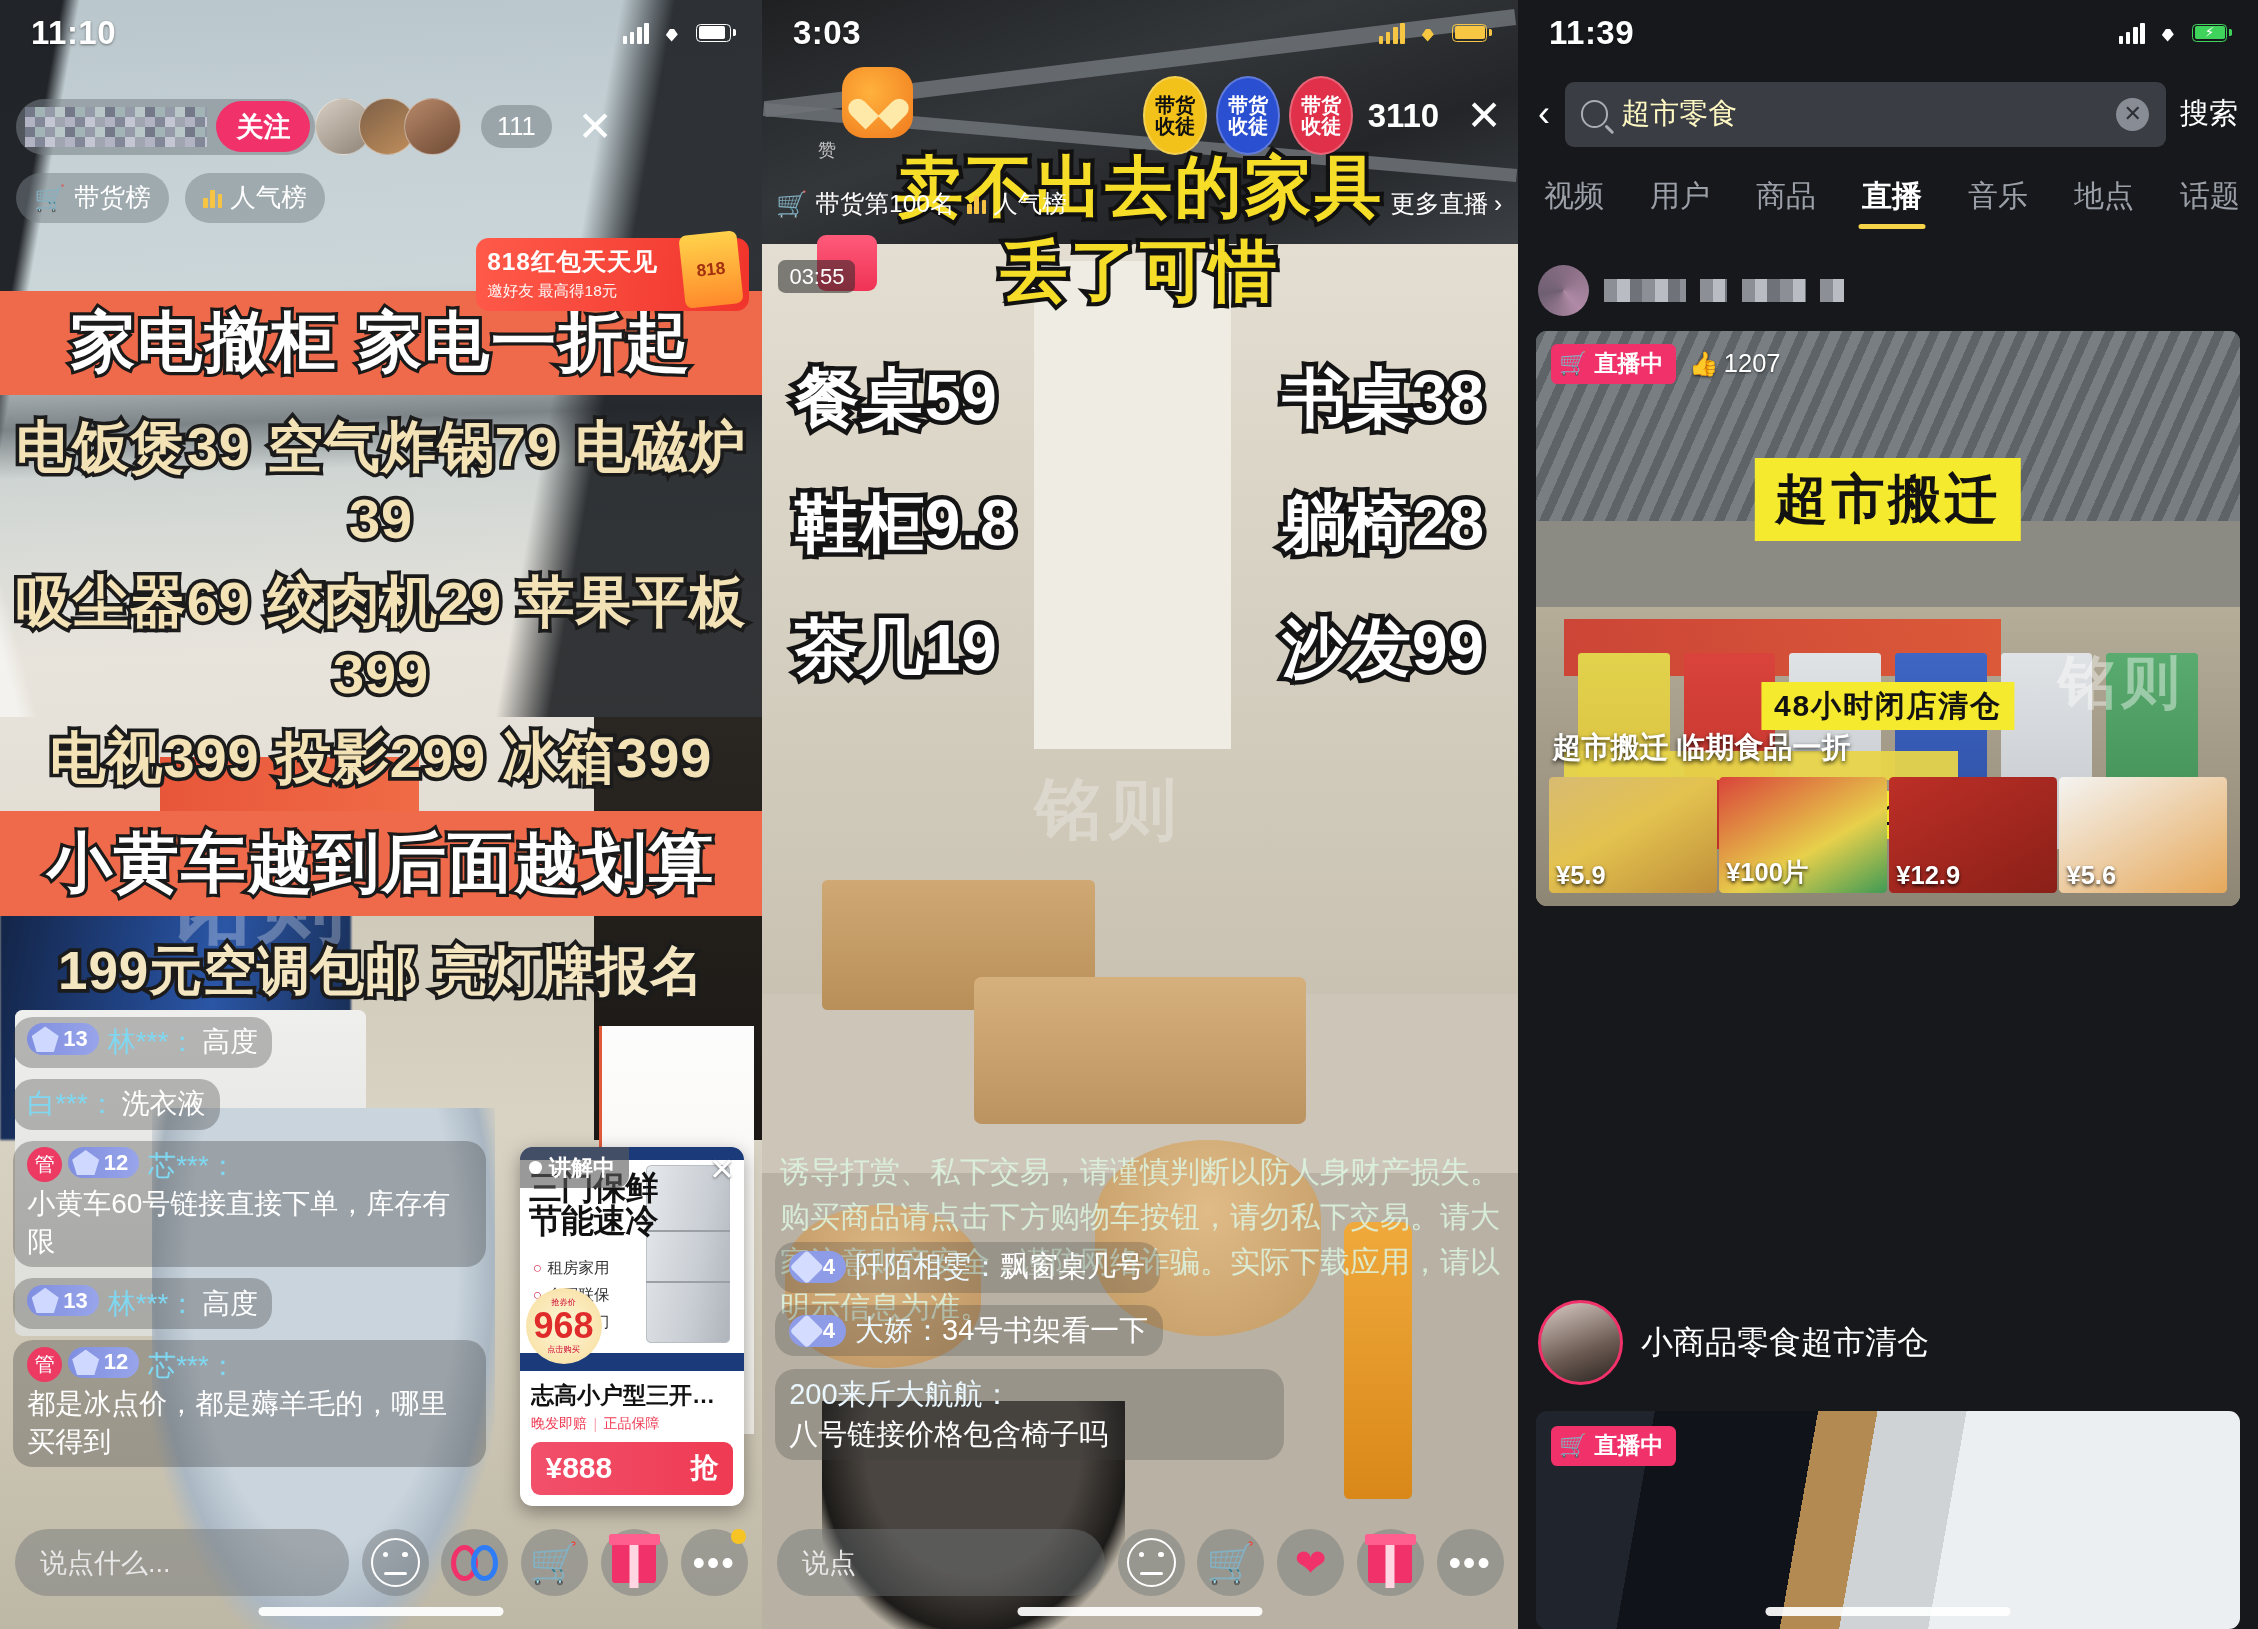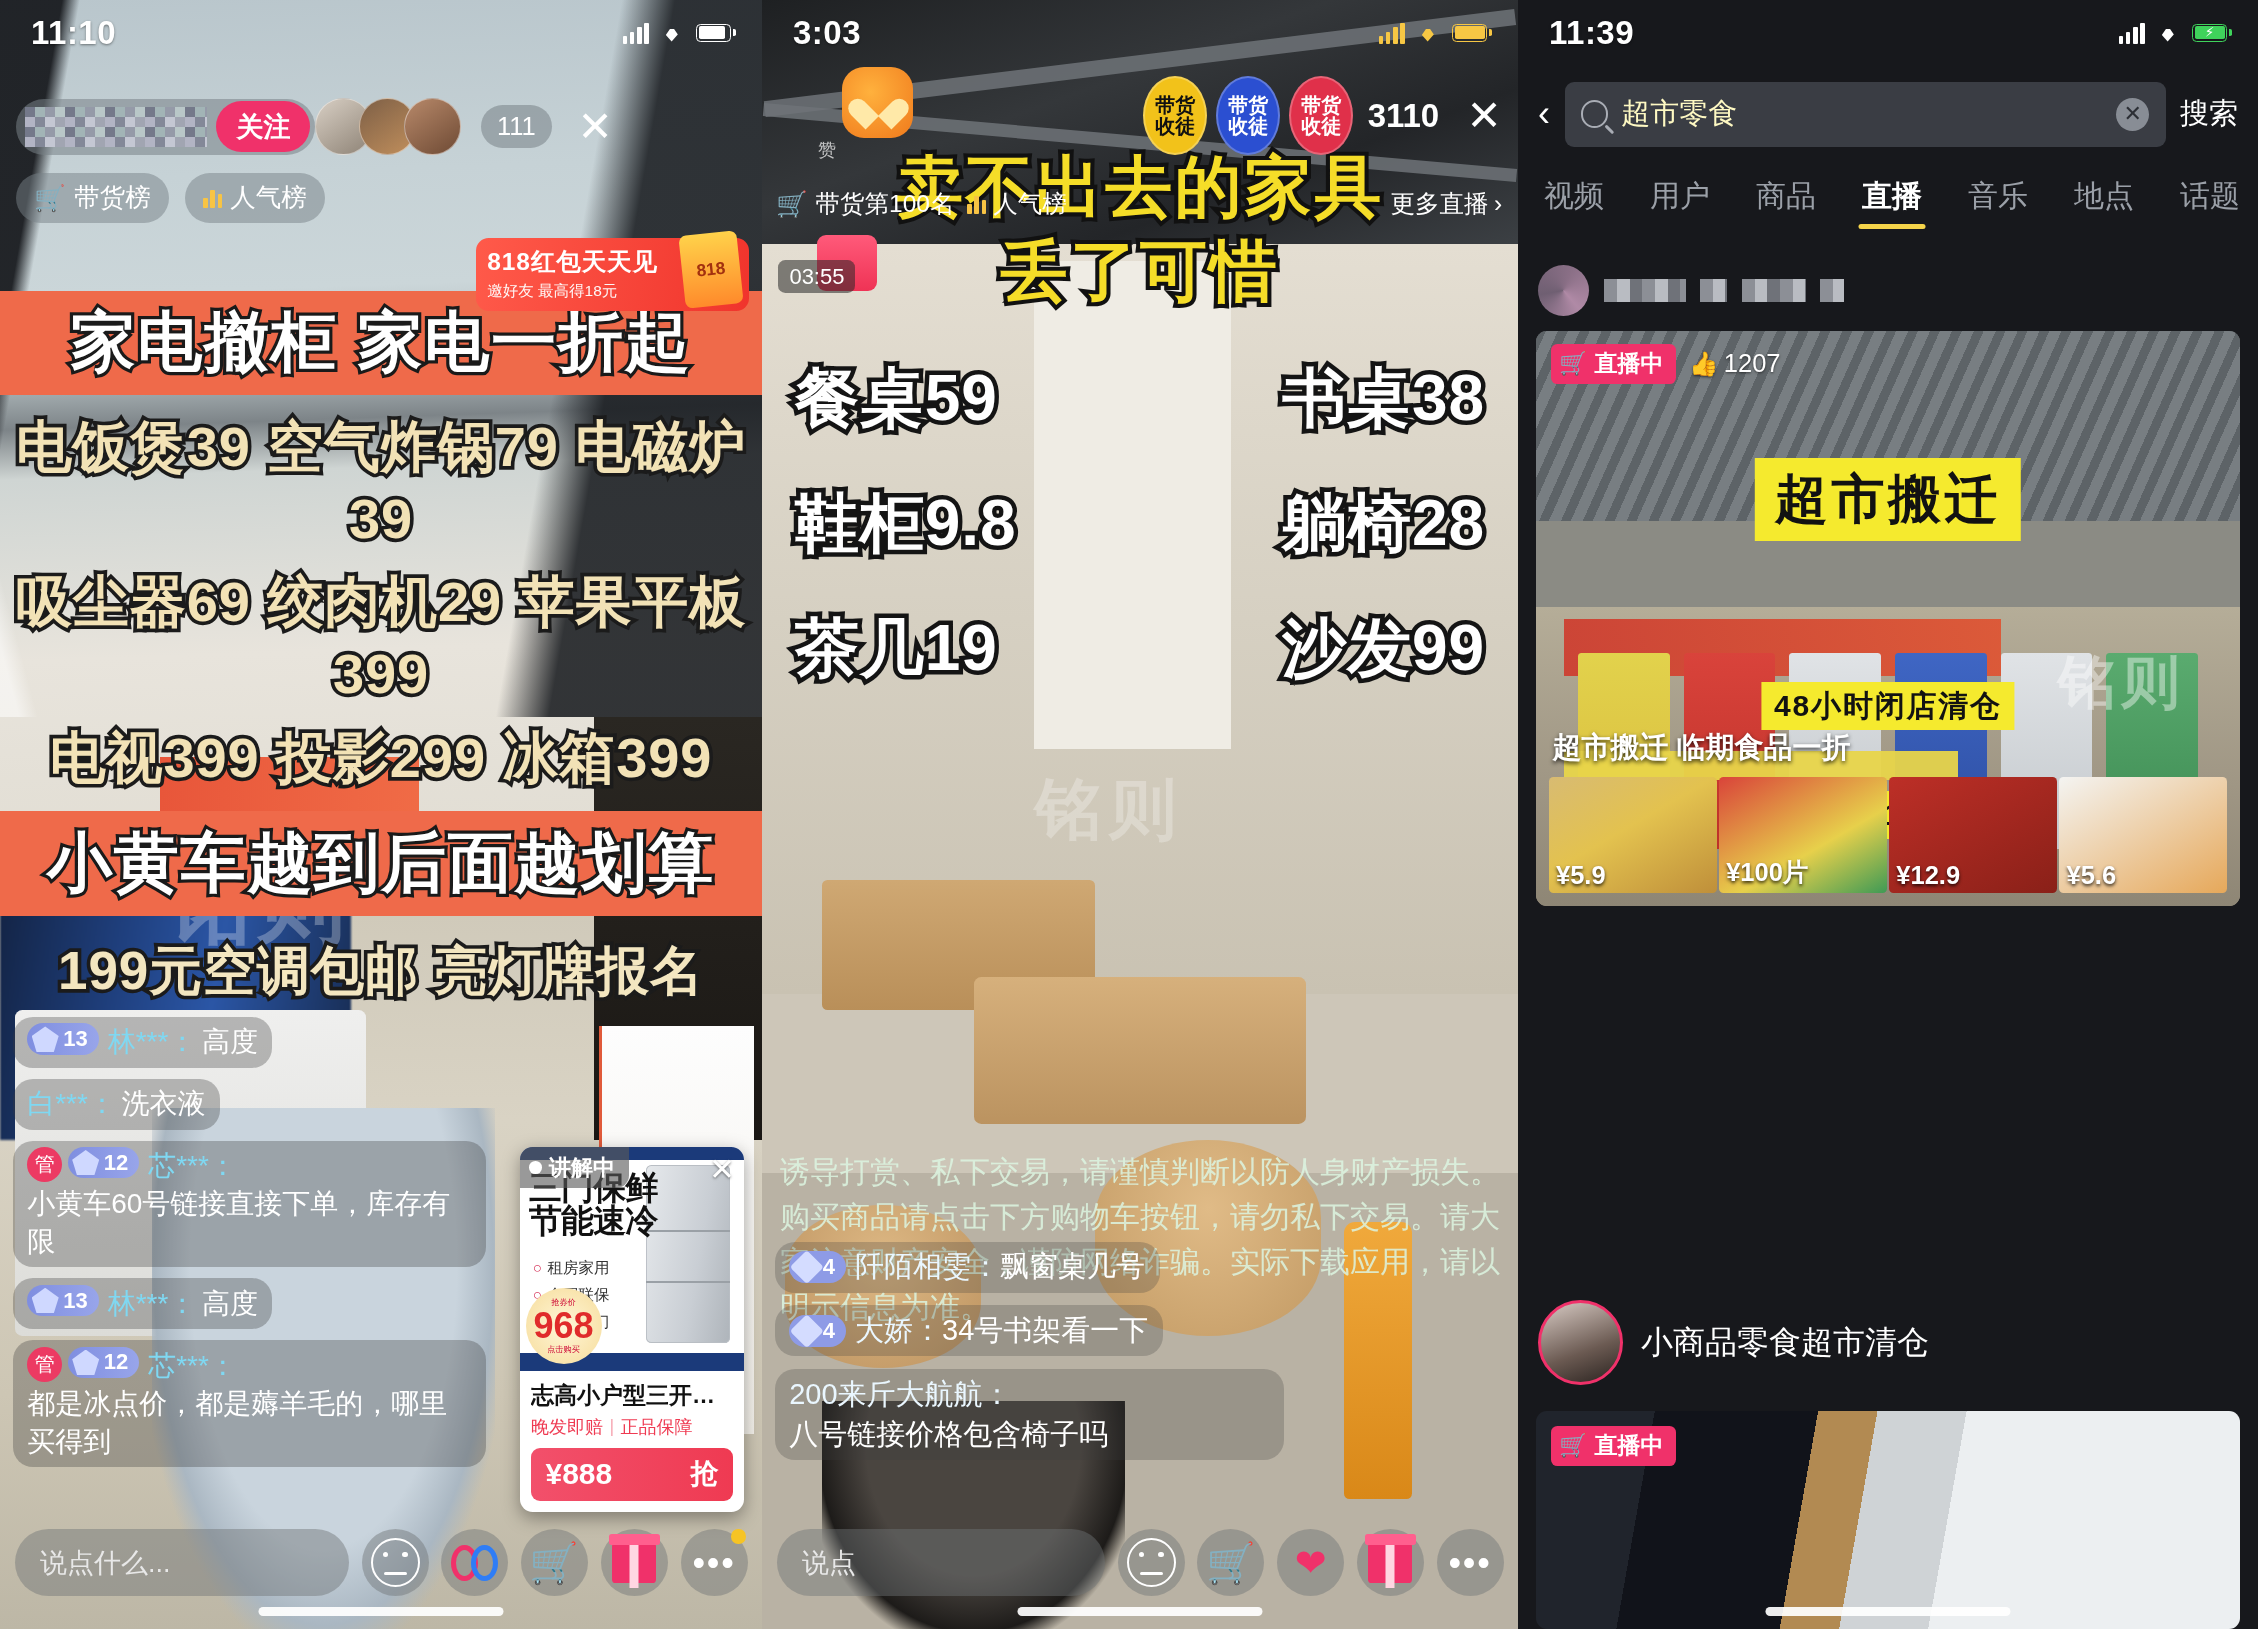--- a/index.html
+++ b/index.html
@@ -183,21 +183,21 @@
   .pc1 .circ{position:absolute;left:5.5px;bottom:7.3px;width:76px;height:76px;border-radius:50%;
     background:radial-gradient(circle,#fff6d8,#f6dc9a);display:flex;flex-direction:column;align-items:center;justify-content:center;}
   .pc1 .circ b{color:#e02b2b;font-size:36px;font-weight:700;line-height:1;}
   .pc1 .circ s{font-size:8.2px;color:#c03;text-decoration:none;}
   .ptag{position:absolute;left:0;top:0;display:flex;align-items:center;gap:7.3px;background:rgba(90,90,90,.62);border-radius:0 0 12.7px 0;padding:5.5px 14.5px 5.5px 9px;}
   .ptag .dot{width:12.7px;height:12.7px;border-radius:50%;background:#fff;}
   .ptag span{color:#fff;font-size:22px;font-weight:700;}
   .pcX{position:absolute;right:9px;top:3.6px;color:#fff;font-size:31px;font-weight:300;text-shadow:0 0.9px 2.7px rgba(0,0,0,.5);}
   .pc-body{padding:9px 11px 11px 11px;}
   .pc-title{font-size:23px;color:#111;font-weight:700;white-space:nowrap;overflow:hidden;text-overflow:ellipsis;}
-  .pc-sub{font-size:18px;color:#ef3a52;margin-top:3.6px;display:flex;align-items:center;gap:6.4px;}
+  .pc-sub{font-size:14px;color:#ef3a52;margin-top:3.6px;display:flex;align-items:center;gap:6.4px;}
   .pc-sub .sep{color:#f7a9b4;}
   .pc-buy{margin-top:9px;height:53px;border-radius:9px;background:linear-gradient(90deg,#f2506b,#ef3a52);
     display:flex;align-items:center;justify-content:space-between;padding:0 14.5px;}
   .pc-buy .pr{color:#fff;font-size:30px;font-weight:700;}
   .pc-buy .qg{color:#fff;font-size:28px;font-weight:700;}
 
   
   .bottombar{position:absolute;left:0;bottom:0;width:100%;height:133px;display:flex;align-items:center;gap:12.7px;padding:0 14.5px;box-sizing:border-box;z-index:37;}
   .saybox{flex:1;height:67px;border-radius:36px;background:rgba(110,115,118,.45);display:flex;align-items:center;padding:0 25.5px;box-sizing:border-box;}
   .saybox span{color:#e8e8e8;font-size:27px;}

